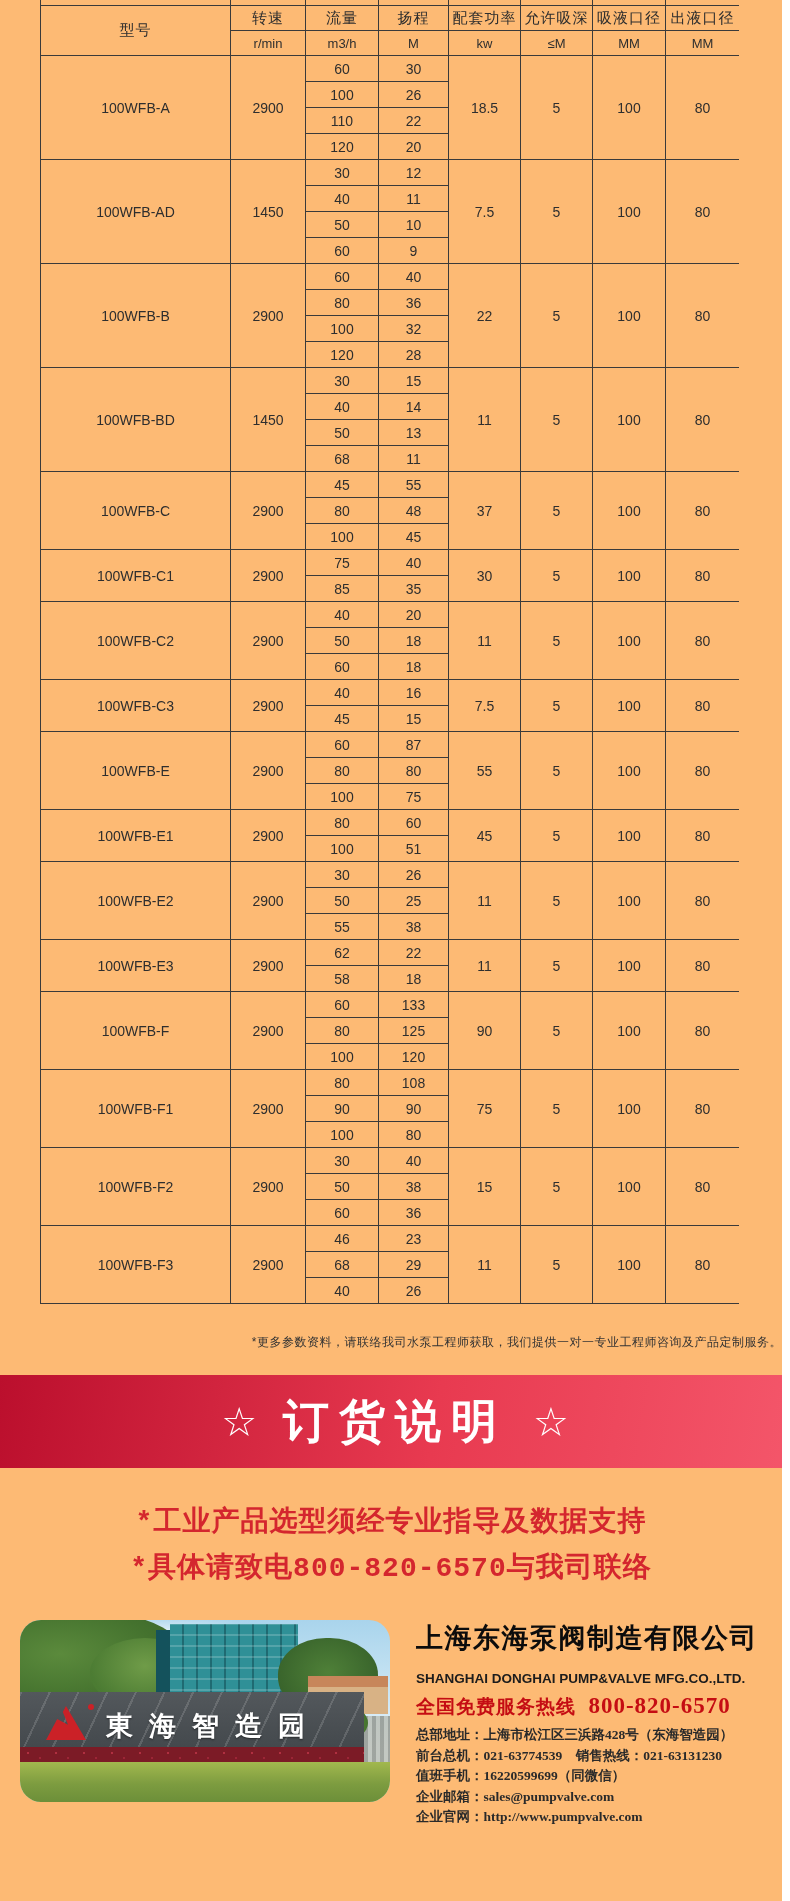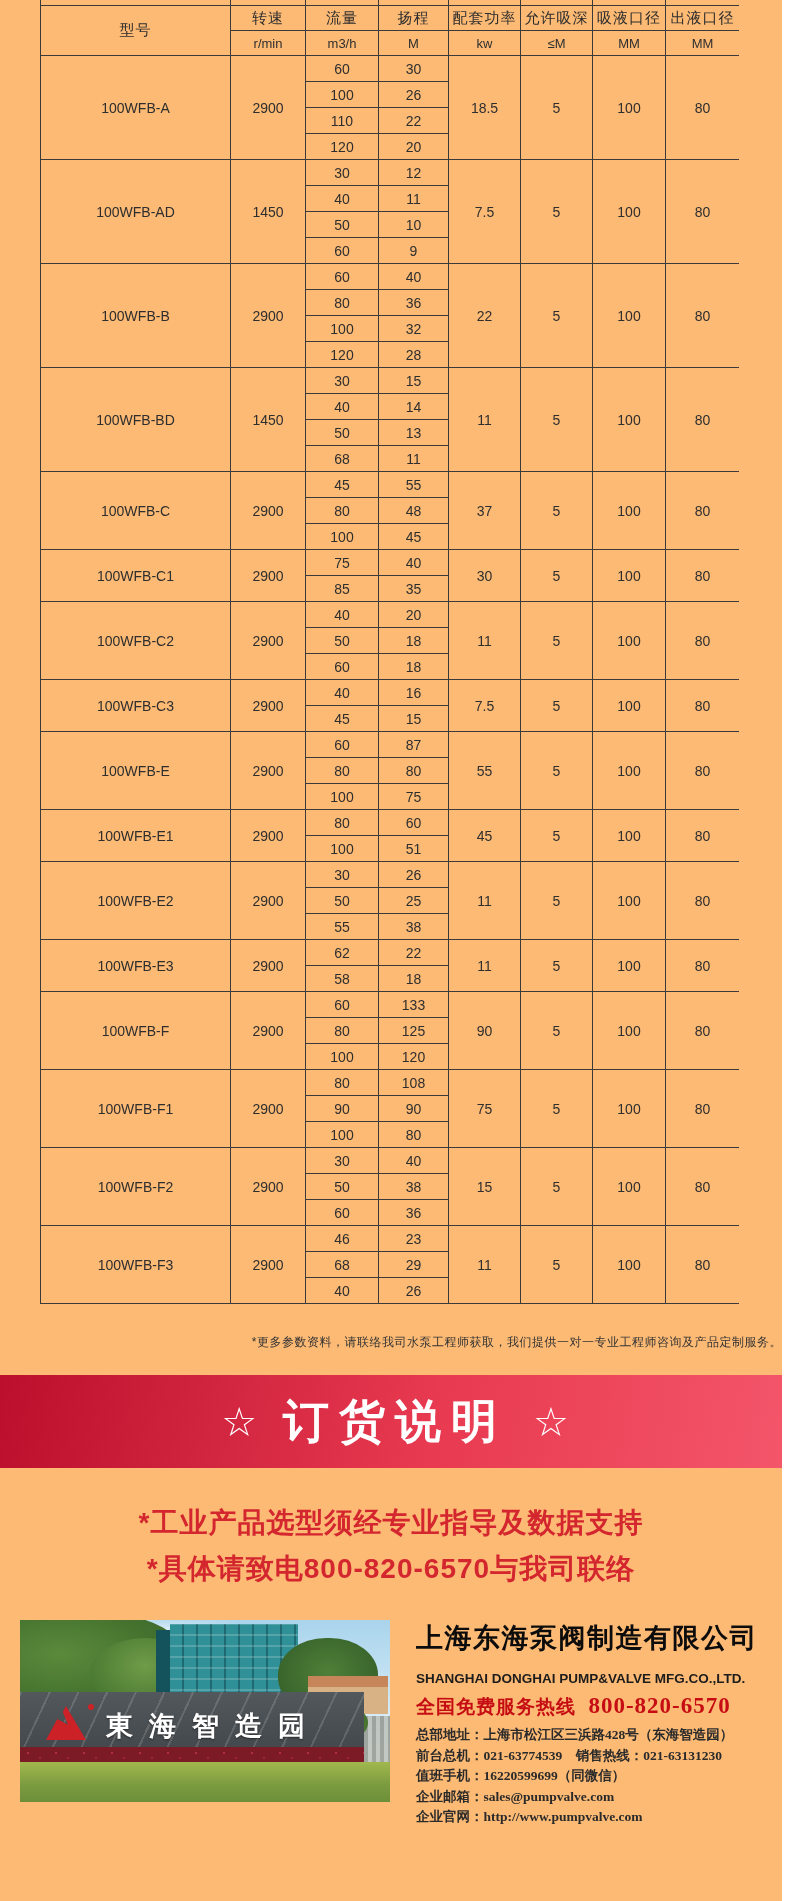--- a/index.html
+++ b/index.html
@@ -26,30 +26,30 @@
     margin-top:24px; height:93px; width:790px;
     display:flex; align-items:center; justify-content:center; gap:26px;
     color:#ffffff; font-weight:bold;
   }
   .banner .title { font-size:46px; letter-spacing:10px; }
   .banner .star { font-size:40px; font-weight:normal; }
 
   
   .notices { margin-top:32px; text-align:center; }
   .notice-line {
-    font-family:Liberation Sans, sans-serif;
+    font-family:Liberation Mono, monospace;
     font-size:28px; font-weight:bold; color:#d4262e; line-height:46px; letter-spacing:1px;
   }
 
   
   .company { margin-top:28px; padding:0 18px 0 20px; display:flex; gap:26px; }
 
   
   .photo { width:370px; height:182px; position:relative; overflow:hidden; flex:none;
-           background:linear-gradient(180deg,#a9d4ec 0%,#cfe8f5 45%,#eaf4fa 70%); }
+           background:linear-gradient(180deg,#a9d4ec 0%,#cfe8f5 45%,#eaf4fa 70%);border-radius:21px; }
   .cloud { position:absolute; left:40px; top:6px; width:180px; height:26px; background:#ffffff;
            border-radius:50%; filter:blur(8px); opacity:.8; }
   .glass-building { position:absolute; left:150px; top:4px; width:128px; height:78px;
     background:
       repeating-linear-gradient(0deg, rgba(255,255,255,.18) 0 2px, transparent 2px 11px),
       repeating-linear-gradient(90deg, #2f9097 0 12px, #1f6a72 12px 14px); }
   .glass-building-side { position:absolute; left:136px; top:10px; width:16px; height:72px; background:#14525c; }
   .trees-left { position:absolute; left:-14px; top:-6px; width:180px; height:100px;
     background:radial-gradient(ellipse at 30% 40%, #5b8a3c 0%, #44722e 55%, #35602a 100%);
     border-radius:0 45% 55% 0; }

